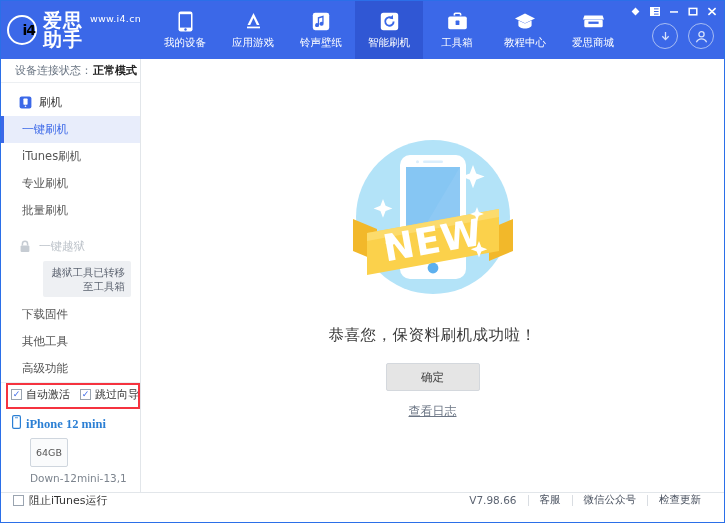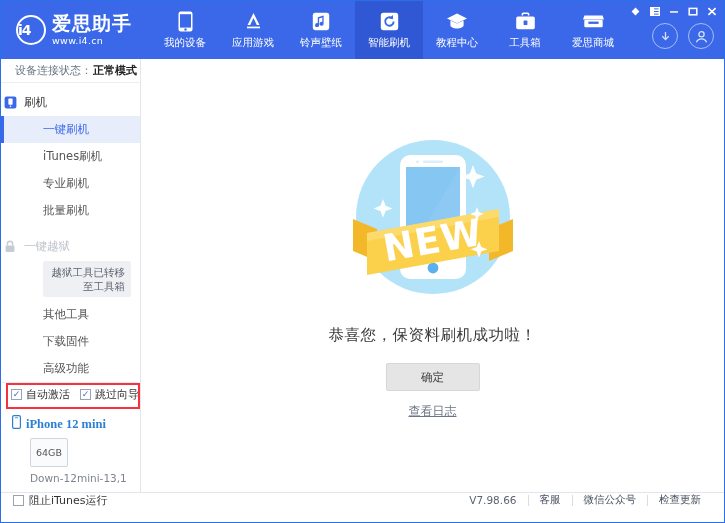--- a/index.html
+++ b/index.html
@@ -27,26 +27,26 @@
   }
   .logo-zone {
     width: 140px; height: 58px;
     display: flex; align-items: center; justify-content: center;
     gap: 6px;
     padding-left: 6px;
   }
   .logo-mark {
     width: 30px; height: 30px; border-radius: 50%;
     border: 2px solid #fff;
-    display: flex; align-items: center; justify-content: flex-start;
-    color: #ffffff; font-size: 14px; font-weight: bold;
+    display: flex; align-items: center; justify-content: flex-end;
+    color: #000000; font-size: 14px; font-weight: bold;
     letter-spacing: -1px;
     flex: none;
   }
-  .logo-text { display: flex; flex-direction: column; line-height: 1; }
+  .logo-text { display: flex; flex-direction: row; line-height: 1; }
   .logo-cn {
     color: #fff; font-size: 19px; font-weight: bold; letter-spacing: 1px;
     font-family: "DejaVu Sans", sans-serif;
   }
   .logo-url { color: #fff; font-size: 9.5px; margin-top: 3px; letter-spacing: 0.3px; }
 
   .navtabs { display: flex; align-items: flex-start; height: 58px; margin-left: 10px; }
   .navtab {
     width: 68px; height: 58px;
     display: flex; flex-direction: column; align-items: center; justify-content: center;
@@ -91,28 +91,28 @@
     height: 26px; display: flex; align-items: center;
     padding-left: 14px; font-size: 11px; color: #6a7583;
     border-bottom: 1px solid #eceff2;
     white-space: nowrap;
   }
   .conn-status b { color: #222; font-weight: bold; margin-left: 1px; }
 
   .nav-list { flex: 1; padding-top: 6px; position: relative; }
   .grp {
     height: 27px; display: flex; align-items: center; gap: 7px;
-    padding-left: 2px; font-size: 11.5px; color: #333; cursor: pointer;
+    padding-left: 17px; font-size: 11.5px; color: #333; cursor: pointer;
   }
   .grp.dim { color: #bcc2c9; cursor: default; }
   .grp .gico { width: 14px; height: 14px; display:flex; align-items:center; justify-content:center; flex:none; }
 
   .item {
     height: 27px; display: flex; align-items: center;
-    padding-left: 42px; font-size: 11.5px; color: #555;
+    padding-left: 21px; font-size: 11.5px; color: #555;
     position: relative; cursor: pointer;
   }
   .item.selected {
     background: #e8edfb; color: #3b68e8;
   }
   .item.selected::before {
     content: ""; position: absolute; left: 0; top: 0;
     width: 3px; height: 100%; background: #3b68e8;
   }
   .tooltip {
@@ -252,37 +252,37 @@
               <rect x="0.8" y="0.8" width="17.4" height="17.4" rx="2.6" fill="#fff"></rect>
               <path d="M13.6 9.4 A4.2 4.2 0 1 1 12 6.2" fill="none" stroke="#3b68e8" stroke-width="1.9"></path>
               <path d="M12.9 3.1 L13.1 7.2 L9.2 6.2 Z" fill="#3b68e8"></path>
             </svg>
         </span>
         <span class="lbl">智能刷机</span>
       </div>
 
       <div class="navtab">
         <span class="ico">
-          <svg width="22" height="18" viewBox="0 0 22 18">
-              <path d="M11 1.6 L21 6.4 L11 11.2 L1 6.4 Z" fill="#fff"></path>
-              <path d="M4.4 8.4 L4.4 13.2 C4.4 15 7.5 16.4 11 16.4 C14.5 16.4 17.6 15 17.6 13.2 L17.6 8.4 L11 11.6 Z" fill="#fff"></path>
-            </svg>
-        </span>
-        <span class="lbl">教程中心</span>
-      </div>
-
-      <div class="navtab">
-        <span class="ico">
           <svg width="21" height="19" viewBox="0 0 21 19">
               <path d="M7.4 3.6 L7.4 2.3 A1 1 0 0 1 8.4 1.3 L12.6 1.3 A1 1 0 0 1 13.6 2.3 L13.6 3.6" fill="none" stroke="#fff" stroke-width="1.6"></path>
               <rect x="1.2" y="4.4" width="18.6" height="12.8" rx="1.8" fill="#fff"></rect>
               <rect x="8.6" y="8.6" width="3.8" height="4.4" rx="0.6" fill="#3b68e8"></rect>
             </svg>
         </span>
         <span class="lbl">工具箱</span>
+      </div>
+
+      <div class="navtab">
+        <span class="ico">
+          <svg width="22" height="18" viewBox="0 0 22 18">
+              <path d="M11 1.6 L21 6.4 L11 11.2 L1 6.4 Z" fill="#fff"></path>
+              <path d="M4.4 8.4 L4.4 13.2 C4.4 15 7.5 16.4 11 16.4 C14.5 16.4 17.6 15 17.6 13.2 L17.6 8.4 L11 11.6 Z" fill="#fff"></path>
+            </svg>
+        </span>
+        <span class="lbl">教程中心</span>
       </div>
 
       <div class="navtab">
         <span class="ico">
           <svg width="23" height="18" viewBox="0 0 23 18">
               <path d="M2.4 3.4 L20.6 3.4 L22 7.4 L1 7.4 Z" fill="#fff"></path>
               <rect x="2.3" y="7.8" width="18.4" height="7.4" rx="1.2" fill="#fff"></rect>
               <rect x="6.4" y="9.6" width="10.2" height="2.3" fill="#3b68e8"></rect>
             </svg>
         </span>
@@ -381,24 +381,24 @@
                 <rect x="1.6" y="5.4" width="8.8" height="6.6" rx="1.1" fill="#c6ccd3"></rect>
               </svg>
           </span>
           <span>一键越狱</span>
         </div>
 
         <div class="tooltip">越狱工具已转移至工具箱</div>
 
 
         <div class="item">
+          <span>下载固件</span>
+        </div>
+        <div class="item">
           <span>其他工具</span>
-        </div>
-        <div class="item">
-          <span>下载固件</span>
         </div>
         <div class="item">
           <span>高级功能</span>
         </div>
       </div>
 
       <div class="opts-wrap">
         <div class="opts-row">
           <div class="chk">
             <span class="cbox">✓</span>

